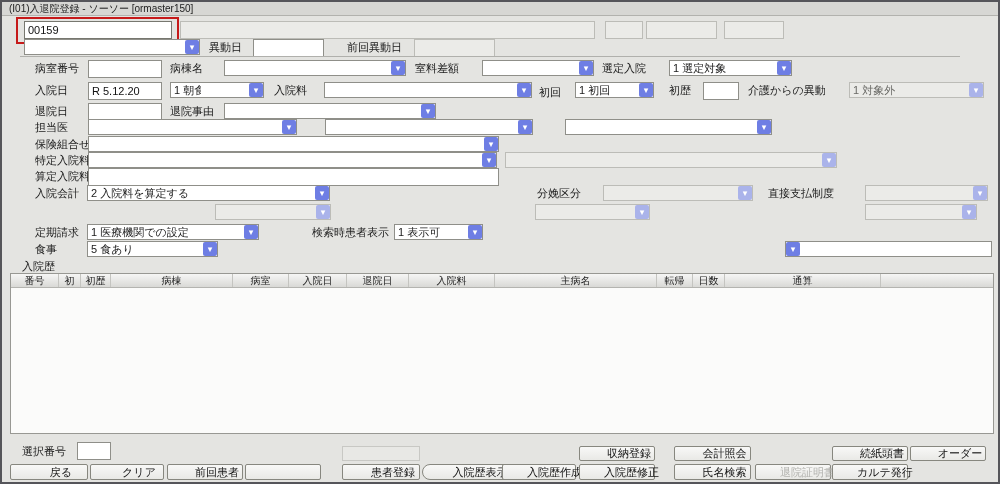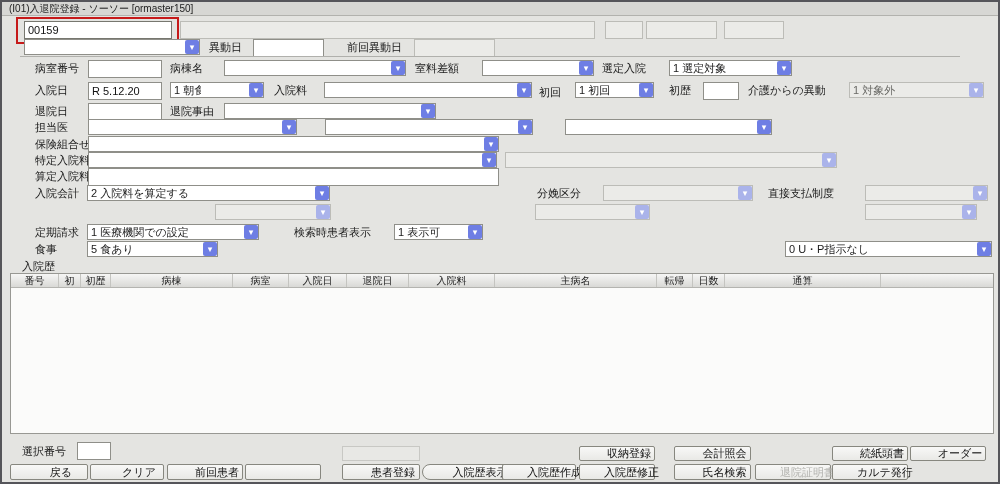--- a/index.html
+++ b/index.html
@@ -186,33 +186,32 @@
   <div class="combo dis" style="left:863px;top:202px;width:112px;">
     <span class="txt"></span>
       <span class="arr">▾</span>
   </div>
 
   <div class="lbl" style="left:33px;top:223px;">定期請求</div>
   <div class="combo" style="left:85px;top:222px;width:172px;">
     <span class="txt">1 医療機関での設定</span>
       <span class="arr">▾</span>
   </div>
-  <div class="lbl" style="left:292px;top:223px;">検索時患者表示</div>
+  <div class="lbl" style="left:310px;top:223px;">検索時患者表示</div>
   <div class="combo" style="left:392px;top:222px;width:89px;">
     <span class="txt">1 表示可</span>
       <span class="arr">▾</span>
   </div>
 
   <div class="lbl" style="left:33px;top:240px;">食事</div>
   <div class="combo" style="left:85px;top:239px;width:131px;">
     <span class="txt">5 食あり</span>
       <span class="arr">▾</span>
   </div>
   <div class="combo" style="left:783px;top:239px;width:207px;">
-    <span class="txt">0 U・P指示なし</span>
       <span class="arr">▾</span>
   </div>
 
   <div class="lbl" style="left:20px;top:257px;">入院歴</div>
   <div class="tbl">
     <div class="tbl-head">
       <span class="th" style="width:48px">番号</span>
       <span class="th" style="width:22px">初</span>
       <span class="th" style="width:30px">初歴</span>
       <span class="th" style="width:122px">病棟</span>

